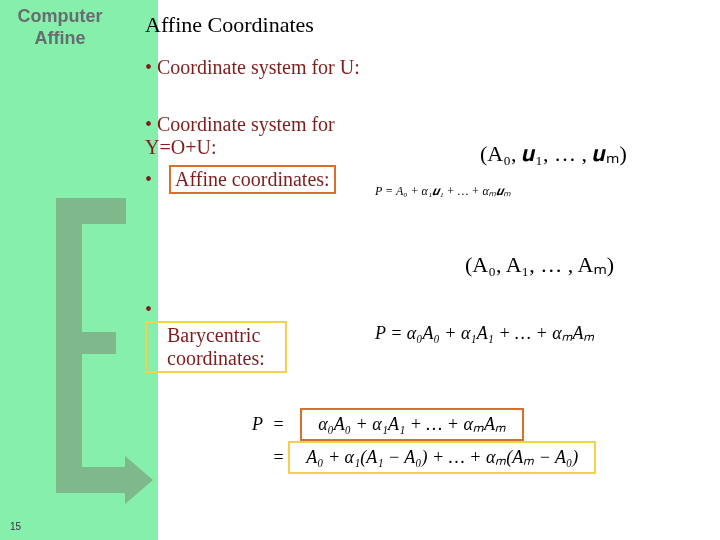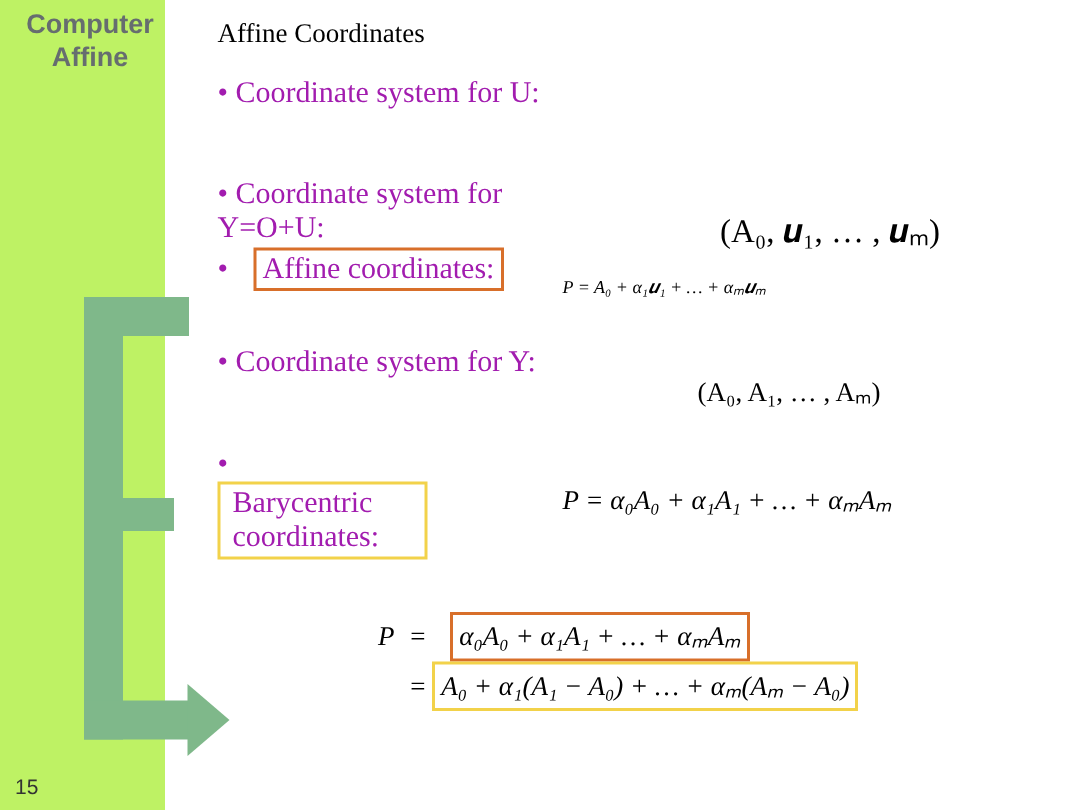--- a/index.html
+++ b/index.html
@@ -7,23 +7,23 @@
     width: 720px;
     height: 540px;
     background: #fff;
     font-family: "Times New Roman", serif;
     position: relative;
     overflow: hidden;
   }
   .sidebar {
     position: absolute;
     left: 0; top: 0;
-    width: 110px;
+    width: 158px;
     height: 540px;
-    background: #bef264;
+    background: #86efac;
   }
   .sidebar-title {
     position: absolute;
     top: 6px;
     left: 0;
     width: 120px;
     text-align: center;
     font-family: Verdana, Geneva, sans-serif;
     font-weight: bold;
     color: #666d6f;
@@ -68,37 +68,37 @@
     width: 0; height: 0;
     border-top: 24px solid transparent;
     border-bottom: 24px solid transparent;
     border-left: 28px solid #7fb88a;
   }
   .page-number {
     position: absolute;
     left: 10px;
     bottom: 8px;
     font-family: Verdana, sans-serif;
-    font-size: 14px;
+    font-size: 10px;
     color: #333;
   }
   .content {
     position: absolute;
     left: 145px;
     top: 12px;
     width: 560px;
   }
   .heading {
-    font-size: 18px;
+    font-size: 22px;
     color: #000;
     margin-bottom: 18px;
   }
   .bullet {
     font-size: 20px;
-    color: #a21caf;
+    color: #7f1d1d;
     margin-top: 8px;
     margin-bottom: 28px;
     display: flex;
     align-items: flex-start;
     gap: 12px;
   }
   .bullet .bt { flex: 0 0 auto; max-width: 260px; }
   .ital { font-style: italic; }
   .eq-block {
     position: absolute;
@@ -109,41 +109,41 @@
   }
   .eq-block .lhs {
     display: inline-block;
     width: 44px;
     text-align: right;
     padding-right: 6px;
     font-style: italic;
   }
   .eq-block .rhs {
     display: inline-block;
-    padding: 0 4px;
+    padding: 0 16px;
     font-family: Liberation Serif, serif;
   }
   .box-orange {
     border: 2px solid #d86f2a;
     display: inline-block;
     padding: 1px 4px;
     margin-left: 12px;
   }
   .box-yellow {
     border: 2px solid #f2d24a;
     display: inline-block;
-    padding: 1px 8px;
+    padding: 1px 20px;
   }
   .row-b3 { position: absolute; left: 0;   top: 145px; }
   .row-b4 { position: absolute; left: 0;   top: 210px; }
   .row-b5 { position: absolute; left: 0;   top: 278px; }
   .fm-b1  { position: absolute; left: 372px; top: 58px; font-size:18px; }
   .fm-b2  { position: absolute; left: 335px; top: 125px; font-size:22px; }
   .fm-b3  { position: absolute; left: 230px; top: 170px; font-size:12px; white-space: nowrap; }
-  .fm-b4  { position: absolute; left: 320px; top: 236px; font-size:18px;text-align:right; }
+  .fm-b4  { position: absolute; left: 320px; top: 236px; font-size:22px;text-align:right; }
   .fm-b5  { position: absolute; left: 230px; top: 308px; font-size:18px; white-space: nowrap; }
 </style>
 </head>
 <body>
 
 <div class="sidebar">
   <div class="sidebar-title">
     <span>Computer</span><br>
     <span>Affine</span>
   </div>
@@ -159,33 +159,30 @@
 
 <div class="page-number">15</div>
 
 <div class="content">
   <div class="heading">Affine Coordinates</div>
 
   <div class="bullet">
     <span class="bt">• <span>Coordinate system for U:</span></span>
   </div>
 
-  <div class="bullet" style="margin-top:44px">
+  <div class="bullet" style="margin-top:34px">
     <span class="bt">• <span>Coordinate system for  Y=O+U:</span></span>
   </div>
   <div class="fm-b2">(A₀, 𝒖₁, … , 𝒖ₘ)</div>
 
   <div class="bullet row-b3">
     <span class="bt">• <span class="box-orange"><span>Affine coordinates:</span></span></span>
   </div>
   <div class="fm-b3"><span class="ital">P = A₀ + α₁𝒖₁ + … + αₘ𝒖ₘ</span></div>
 
-  <div class="bullet row-b4">
-    <span class="bt">• <span>Coordinate system for Y:</span></span>
-  </div>
   <div class="fm-b4">(A₀, A₁, … , Aₘ)</div>
 
   <div class="bullet row-b5">
     <span class="bt" style="max-width:140px">• <span class="box-yellow"><span>Barycentric coordinates:</span></span></span>
   </div>
   <div class="fm-b5"><span class="ital">P = α₀A₀ + α₁A₁ + … + αₘAₘ</span></div>
 </div>
 
 <div class="eq-block">
   <div>

